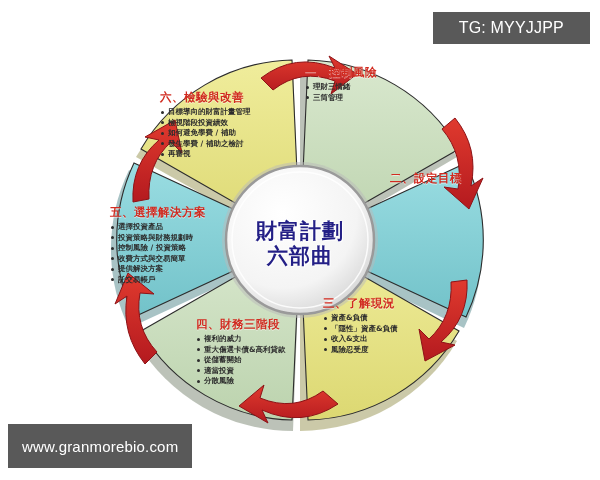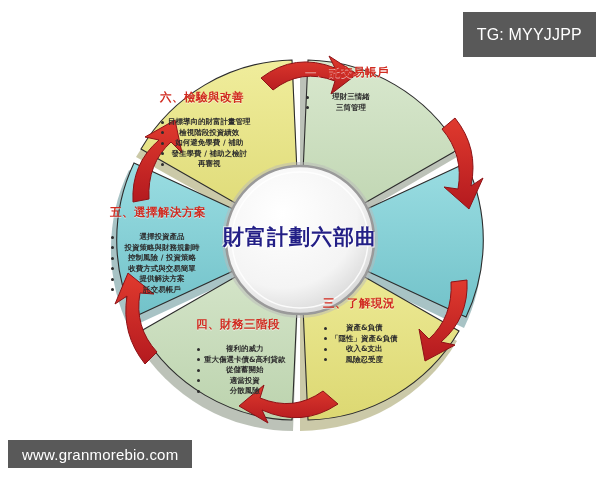--- a/index.html
+++ b/index.html
@@ -9,35 +9,35 @@
   }
   #stage{position:absolute;left:0;top:0;width:600px;height:480px;}
 
   
   .badge{
     position:absolute;background:#595959;color:#ffffff;
     font-family:"Liberation Sans","DejaVu Sans",sans-serif;
     display:flex;align-items:center;justify-content:center;
     letter-spacing:.2px;white-space:nowrap;
   }
-  #tg-badge{right:4px;top:12px;height:45px;padding:0 14px;font-size:16px;}
-  #site-badge{left:8px;bottom:12px;height:28px;padding:0 14px;font-size:15px;}
+  #tg-badge{right:10px;top:12px;height:32px;padding:0 26px;font-size:16px;}
+  #site-badge{left:8px;bottom:12px;height:28px;padding:8px 14px;font-size:15px;}
 
   
   #wheel{position:absolute;left:55px;top:30px;width:490px;height:420px;}
   #wheel svg{display:block;width:100%;height:100%;}
 
   
   .seg-text{position:absolute;pointer-events:none;}
   .seg-head{
     color:#d12b20;font-weight:bold;font-size:11px;line-height:13px;
     white-space:nowrap;letter-spacing:.5px;
     text-shadow:0 1px 0 rgba(255,255,255,.55);
   }
-  .seg-list{margin:13px 0 0 0;padding:0;list-style:none;text-align:center;}
+  .seg-list{margin:3px 0 0 0;padding:0;list-style:none;}
   .seg-list li{
     color:#2d2d2d;font-size:7.5px;line-height:10.5px;white-space:nowrap;
     padding-left:8px;position:relative;font-weight:bold;
   }
   .seg-list li:before{
     content:"";position:absolute;left:1px;top:3.6px;
     width:3.2px;height:3.2px;border-radius:50%;background:#2d2d2d;
   }
 
   
@@ -46,22 +46,22 @@
   #t-s3{left:323px;top:297px;}
   #t-s4{left:196px;top:318px;}
   #t-s5{left:110px;top:206px;}
   #t-s6{left:160px;top:91px;}
 
   #t-s1 .seg-head{font-size:11.5px;}
   #t-s2 .seg-head,#t-s3 .seg-head,#t-s4 .seg-head,#t-s5 .seg-head,#t-s6 .seg-head{font-size:11.5px;}
 
   
   #hub-text{
-    position:absolute;left:239px;top:195px;width:122px;height:84px;
-    display:flex;align-items:center;justify-content:center;
+    position:absolute;left:239px;top:202px;width:122px;height:84px;
+    display:flex;flex-direction:column;align-items:center;justify-content:center;
     pointer-events:none;
   }
   #hub-text span{
     color:#231f86;font-weight:bold;font-size:21px;line-height:25px;
     letter-spacing:1px;white-space:nowrap;
     text-shadow:1px 1px 0 #ffffff, -1px -1px 0 rgba(255,255,255,.6);
   }
 </style>
 </head>
 <body>
@@ -161,28 +161,29 @@
       </g>
     </svg>
   </div>
 
   <div id="hub-text">
     <span>財富計劃</span>
     <span>六部曲</span>
   </div>
 
   <div class="seg-text" id="t-s1">
-    <div class="seg-head">一、託交易帳戶</div>
+    <div class="seg-head">一、控制風險</div>
     <ul class="seg-list">
       <li>理財三情緒</li>
       <li>三筒管理</li>
     </ul>
   </div>
 
   <div class="seg-text" id="t-s2">
+    <div class="seg-head">二、設定目標</div>
   </div>
 
   <div class="seg-text" id="t-s3">
     <div class="seg-head">三、了解現況</div>
     <ul class="seg-list">
       <li>資產&amp;負債</li>
       <li>「隱性」資產&amp;負債</li>
       <li>收入&amp;支出</li>
       <li>風險忍受度</li>
     </ul>

